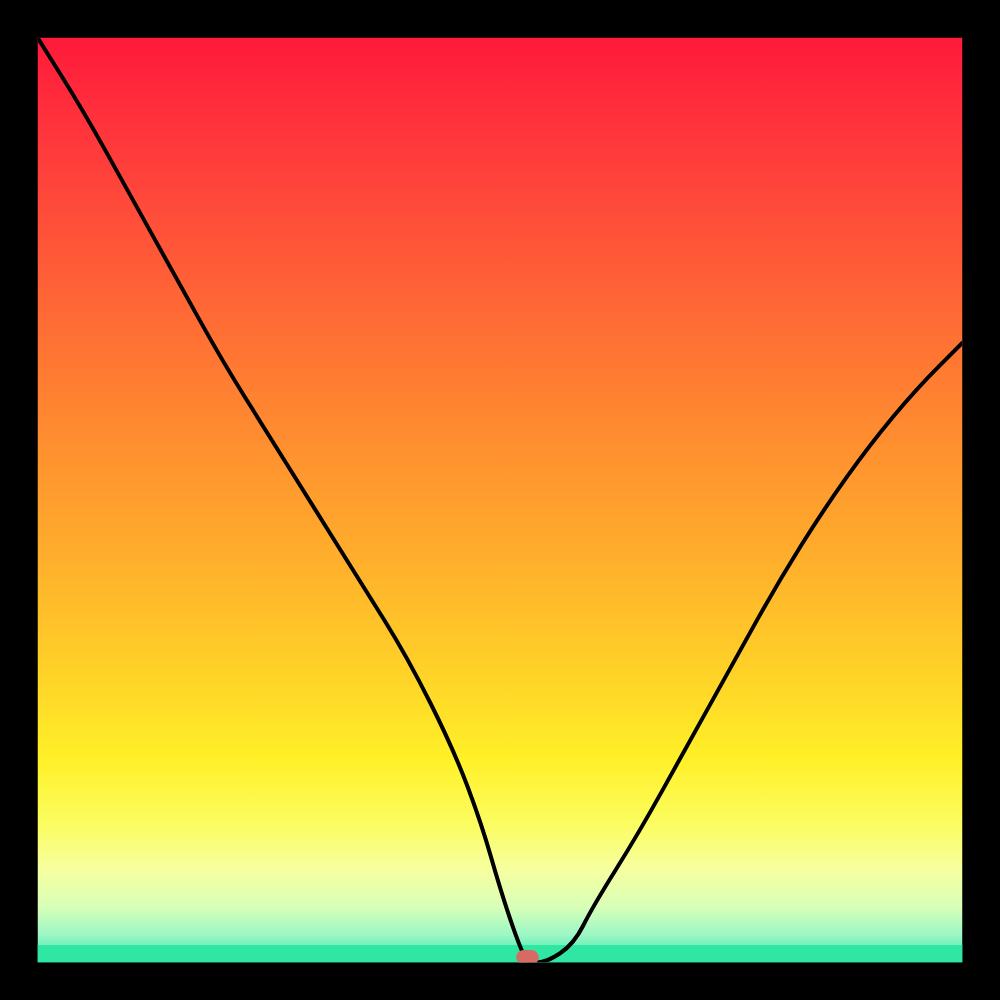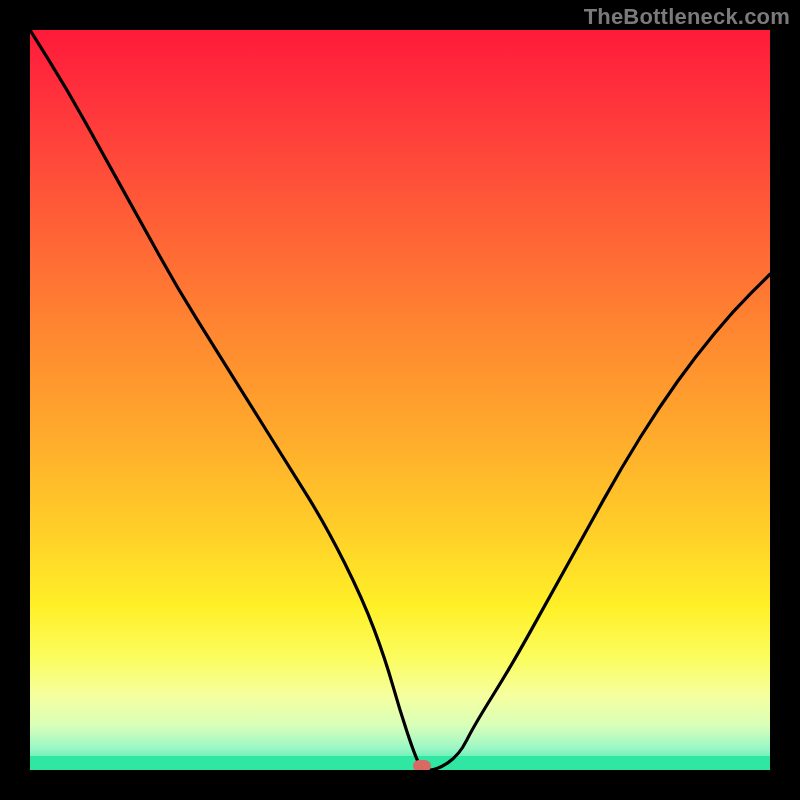--- a/index.html
+++ b/index.html
@@ -66,21 +66,20 @@
     height: 12px;
     border-radius: 6px;
     transform: translate(-50%, -50%);
     z-index: 4;
   }
 </style>
 </head>
 <body>
 
 <div class="frame">
-  <div class="watermark">TheBottleneck.com</div>
 
   <div class="plot">
     <div class="gradient"></div>
 
     <svg class="curve" viewBox="0 0 740 740" preserveAspectRatio="none">
       <path d="M 0.0 0.0 Q 0.0 0.0 18.5 29.6 Q 37.0 59.2 55.5 92.5 Q 74.0 125.8 92.5 159.1 Q 111.0 192.4 129.5 225.7 Q 148.0 259.0 166.5 288.6 Q 185.0 318.2 203.5 347.8 Q 222.0 377.4 240.5 407.0 Q 259.0 436.6 277.5 466.2 Q 296.0 495.8 314.5 532.8 Q 333.0 569.8 344.1 599.4 Q 355.2 629.0 362.6 654.9 Q 370.0 680.8 377.4 703.0 Q 384.8 725.2 388.5 732.6 Q 392.2 740.0 399.6 740.0 Q 407.0 740.0 418.1 732.6 Q 429.2 725.2 436.6 710.4 Q 444.0 695.6 462.5 666.0 Q 481.0 636.4 499.5 603.1 Q 518.0 569.8 536.5 536.5 Q 555.0 503.2 573.5 469.9 Q 592.0 436.6 610.5 407.0 Q 629.0 377.4 647.5 351.5 Q 666.0 325.6 684.5 303.4 Q 703.0 281.2 721.5 262.7 T 740.0 244.2" fill="none" stroke="#000000" stroke-width="3.2" stroke-linejoin="round" stroke-linecap="round"></path>
     </svg>
 
     <div class="marker" style="left: 392.2px; top: 736px; background: rgb(215, 106, 99);"></div>
   </div>

